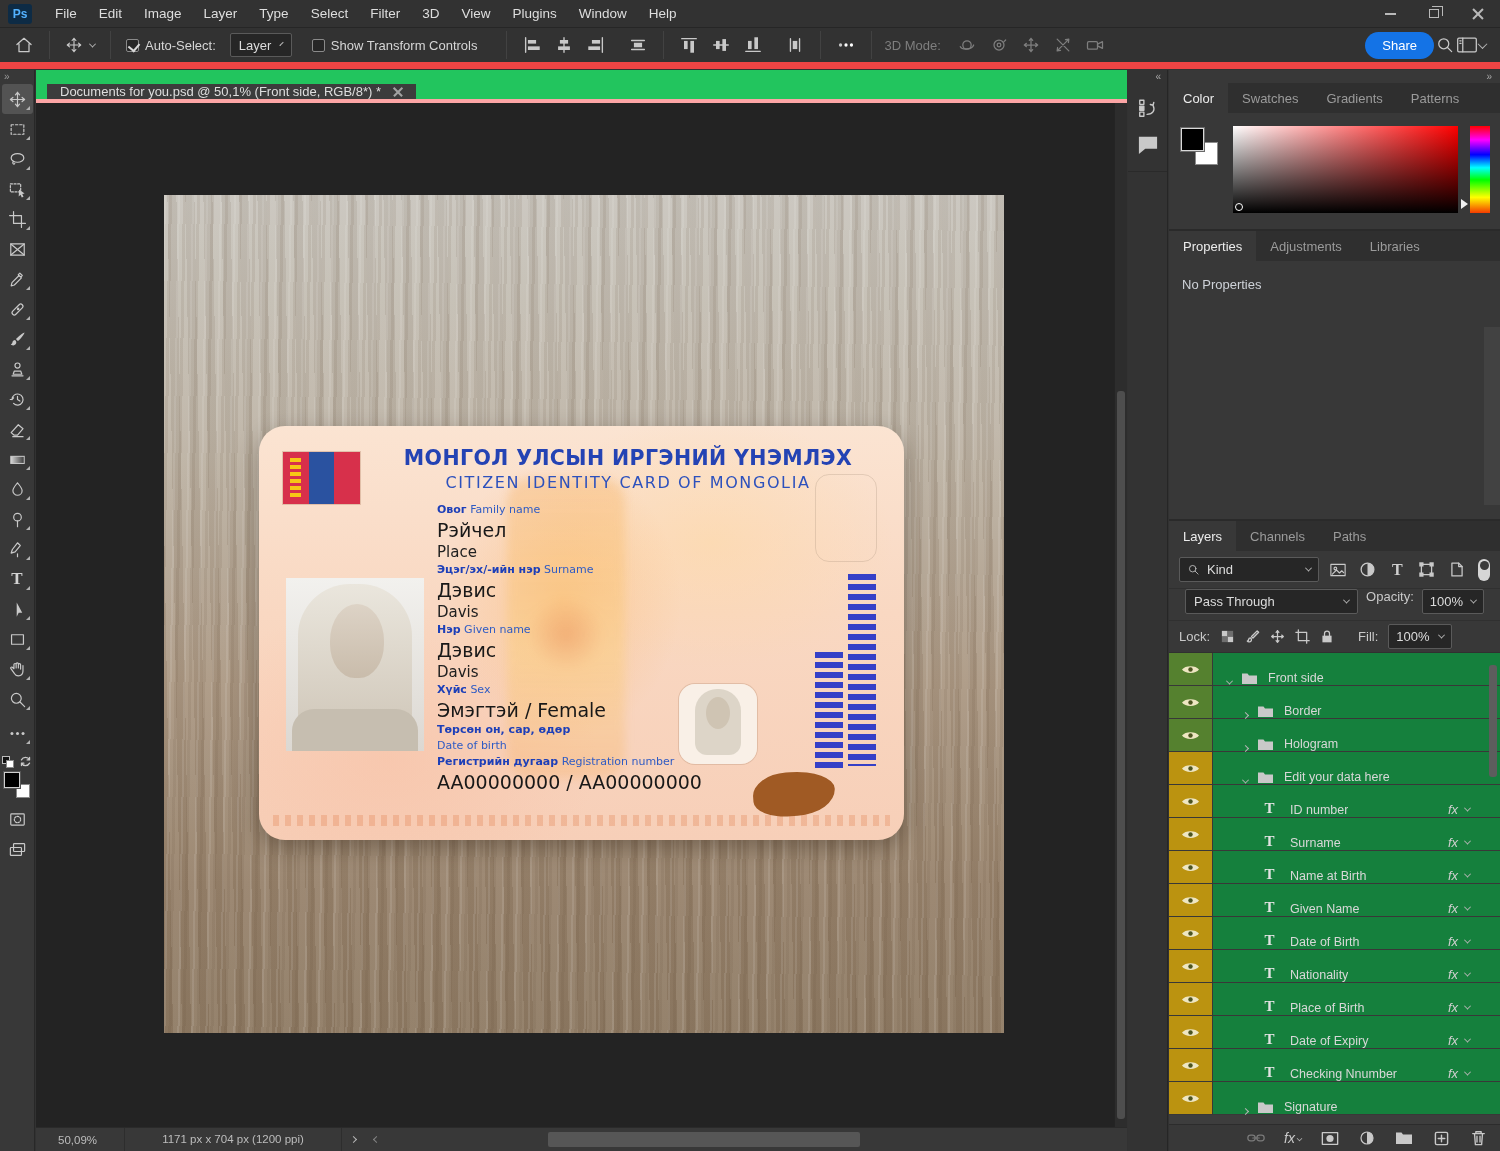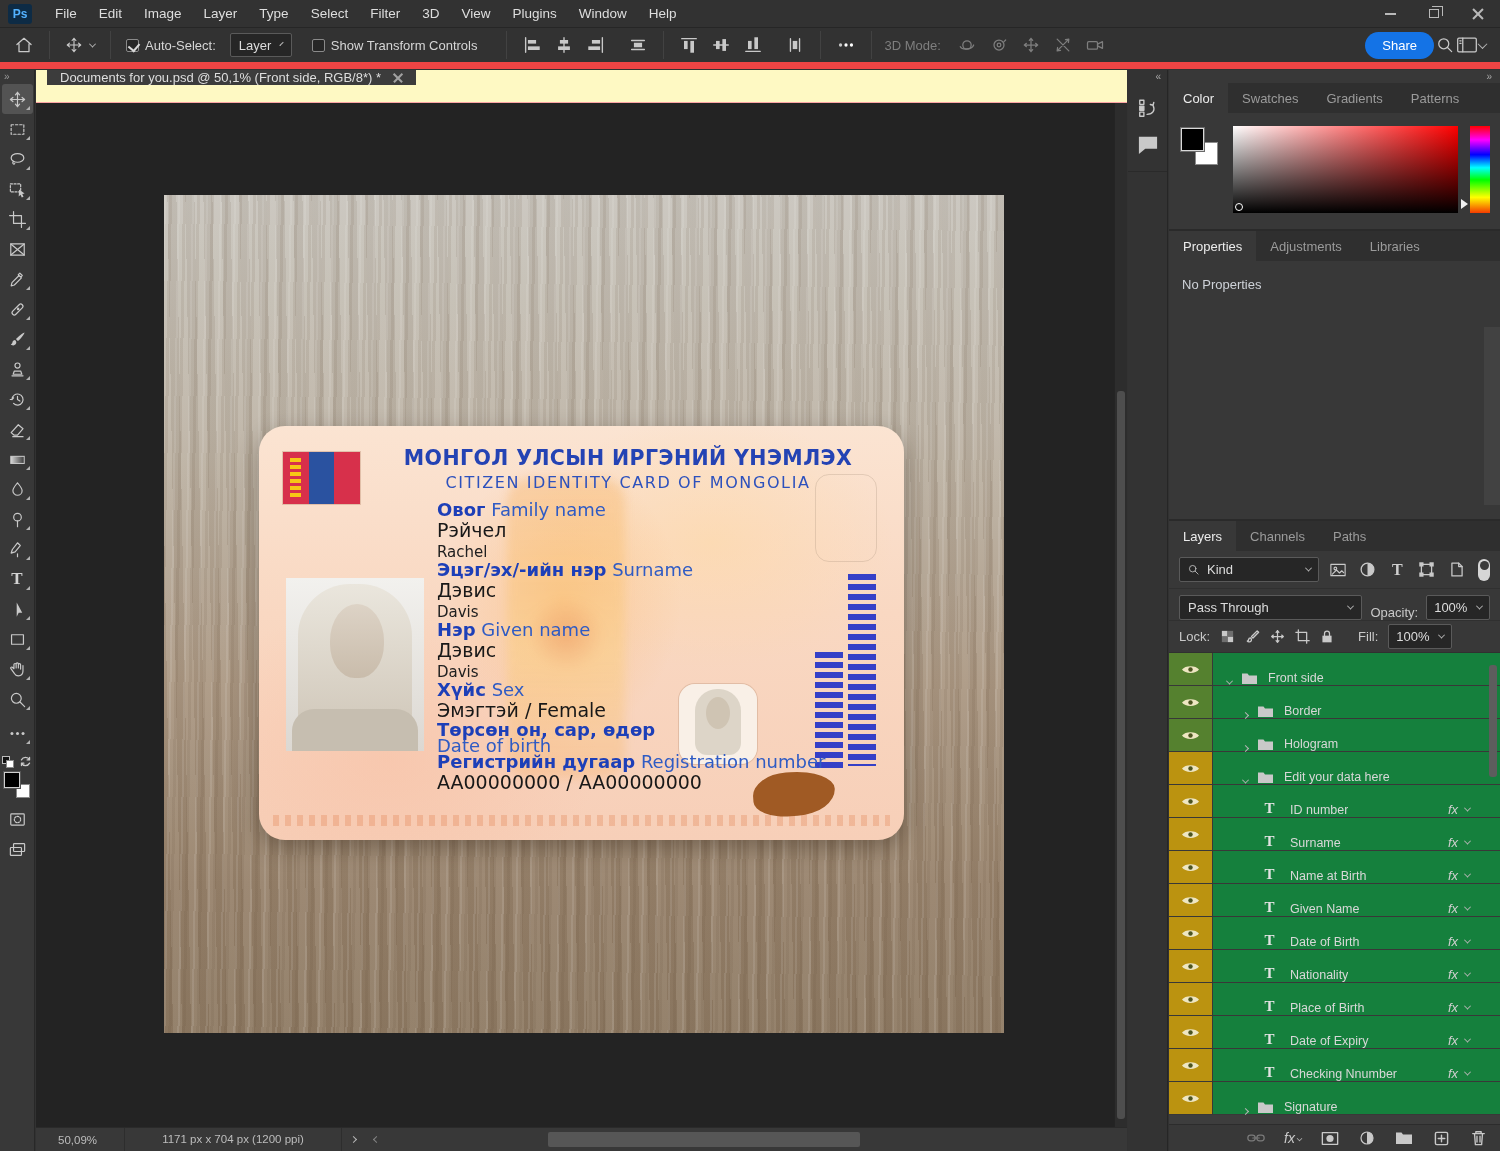--- a/index.html
+++ b/index.html
@@ -49,21 +49,21 @@
 .fgbg{position:relative;width:30px;height:30px;flex:0 0 auto}
 .fgbg .bg{position:absolute;right:2px;bottom:2px;width:14px;height:14px;background:#fff;border:1px solid #888}
 .fgbg .fg{position:absolute;left:2px;top:2px;width:16px;height:16px;background:#000;border:1px solid #cfcfcf;box-shadow:0 0 0 1px #555}
 .swaprow{display:flex;width:30px;justify-content:space-between;align-items:center;flex:0 0 auto;height:18px}
 .miniswatch{position:relative;width:11px;height:11px}
 .miniswatch i{position:absolute;left:0;top:0;width:8px;height:8px;background:#111;border:1px solid #bbb}
 .miniswatch u{position:absolute;right:-1px;bottom:-1px;width:8px;height:8px;background:#fff;border:1px solid #888}
 
 
 .docarea{position:absolute;top:70px;left:36px;width:1091px;bottom:0;display:flex;flex-direction:column;background:#232323;z-index:10}
-.tabbar{height:33px;background:#fef9c3;display:flex;align-items:flex-start;border-bottom:1px solid #fca5a5}
+.tabbar{height:33px;background:#22c55e;display:flex;align-items:flex-end;border-bottom:4px solid #fca5a5}
 .dtab{margin-left:11px;background:#3c3c3c;display:flex;align-items:center;gap:12px;padding:0 13px;font-size:13px;color:#dedede}
 .tclose{position:relative;width:10px;height:10px;opacity:.75}
 .tclose::before,.tclose::after{content:"";position:absolute;left:-1px;top:4px;width:12px;height:1.6px;background:#c5c5c5}
 .tclose::before{transform:rotate(45deg)}.tclose::after{transform:rotate(-45deg)}
 .canvasarea{flex:1;position:relative;overflow:hidden;background:#232323}
 .vscroll{position:absolute;top:0;right:0;bottom:0;width:13px;background:#2d2d2d;border-left:1px solid #242424}
 .vthumb{position:absolute;left:2px;right:2px;top:288px;height:728px;background:#4e4e4e;border-radius:3px}
 .statusbar{height:24px;background:#383838;border-top:1px solid #2a2a2a;display:flex;align-items:center;font-size:11.5px;color:#bdbdbd}
 .sb-zoom{padding-left:22px;width:88px}
 .sb-dims{width:218px;text-align:center;border-left:1px solid #2d2d2d;border-right:1px solid #2d2d2d;height:100%;line-height:23px}
@@ -97,21 +97,21 @@
 .photo .shoulders{position:absolute;bottom:-6px;left:6px;right:6px;height:48px;border-radius:22px 22px 0 0;background:#c6beb0}
 .ghost{position:absolute;left:420px;top:258px;width:78px;height:80px;border-radius:16px;background:rgba(248,242,234,.92);overflow:hidden;box-shadow:0 0 0 1px rgba(160,120,90,.25)}
 .ghost .hair{position:absolute;left:16px;top:5px;width:46px;height:66px;border-radius:22px 22px 12px 12px;background:#ddd5c8}
 .ghost .face{position:absolute;left:27px;top:13px;width:24px;height:32px;border-radius:50%;background:#cfc4b3}
 .fpbox{position:absolute;left:556px;top:48px;width:62px;height:88px;border:1px solid rgba(150,130,110,.4);border-radius:14px;opacity:.6}
 .script{position:absolute;width:28px;background:repeating-linear-gradient(180deg,#2433c8 0 6px, rgba(0,0,0,0) 6px 10px);opacity:.92}
 .script.s1{left:589px;top:148px;height:192px}
 .script.s2{left:556px;top:226px;height:118px}
 .mapblob{position:absolute;left:494px;top:346px;width:82px;height:44px;background:#a05a24;border-radius:46% 58% 52% 48%/55% 48% 62% 42%;transform:rotate(-4deg)}
 .cfields{position:absolute;left:178px;top:76px;width:400px}
-.cflab{font-size:18px;line-height:16px;color:#2f5bc4}
+.cflab{font-size:11px;line-height:16px;color:#2f5bc4}
 .cflab .mn{font-weight:bold;color:#1d3fb8}
 .cfield.stacked .en{display:block}
 .cfv1{font-size:19px;line-height:24px;color:#181818}
 .cfv2{font-size:15px;line-height:20px;color:#202020}
 
 
 .collapsedock{position:absolute;top:70px;left:1128px;width:40px;bottom:0;background:#333;border-right:1px solid #262626;z-index:15}
 .cd-header{height:15px;text-align:right;padding:1px 7px;color:#a8a8a8;font-size:10px;letter-spacing:-1px}
 .cd-icons{display:flex;flex-direction:column;align-items:center;gap:16px;padding:12px 0 16px;border-bottom:1px solid #2a2a2a}
 
@@ -137,21 +137,21 @@
 .props-content{height:258px;position:relative;font-size:13px}
 .noprops{padding:16px 0 0 13px;color:#ced2d8}
 .pscroll{position:absolute;right:0;top:66px;width:16px;height:178px;background:#424242}
 .panel-layers{flex:1;display:flex;flex-direction:column;border-bottom:none;min-height:0}
 .lfilter{height:38px;display:flex;align-items:center;padding:0 10px;gap:9px;border-bottom:1px solid #303030}
 .kindbox{width:148px;height:25px;background:#262626;border:1px solid #5a5a5a;border-radius:2px;display:flex;align-items:center;padding:0 7px;gap:7px;color:#dcdcdc}
 .kindbox .chev{margin-left:auto}
 .lficon{width:22px;height:22px;display:flex;align-items:center;justify-content:center}
 .ltoggle{width:13px;height:22px;border-radius:7px;background:#d6d6d6;position:relative;margin-left:2px}
 .ltoggle::after{content:"";position:absolute;left:2px;top:2px;width:9px;height:9px;border-radius:50%;background:#3a3a3a}
-.lblend{height:32px;display:flex;align-items:flex-end;padding:0 10px;gap:8px;border-bottom:1px solid #303030}
+.lblend{height:32px;display:flex;align-items:flex-start;padding:0 16px;gap:8px;border-bottom:1px solid #303030}
 .blendsel{width:184px;height:25px;background:#262626;border:1px solid #5a5a5a;border-radius:2px;display:flex;align-items:center;padding:0 8px;color:#dcdcdc}
 .blendsel .chev{margin-left:auto}
 .fieldbox{height:25px;background:#262626;border:1px solid #5a5a5a;border-radius:2px;display:flex;align-items:center;padding:0 7px;gap:8px;color:#dcdcdc}
 .llock{height:32px;display:flex;align-items:center;padding:0 10px;gap:10px;border-bottom:1px solid #303030;color:#c9c9c9}
 .llist{flex:1;position:relative;overflow:hidden;background:#3d3d3d}
 .lrow{display:flex;height:33px;border-bottom:1px solid #383838}
 .leye{width:44px;display:flex;align-items:center;justify-content:center;border-right:1px solid #383838}
 .leye.tag-green{background:#55812f}
 .leye.tag-yellow{background:#bb9310}
 .eye path{fill:#eee6c2}.eye circle{fill:#4c5420}
@@ -548,21 +548,21 @@
             <div class="face"></div>
           </div>
         <div class="fpbox"></div>
         <div class="script s1"></div>
         <div class="script s2"></div>
         <div class="mapblob"></div>
         <div class="cfields">
           <div class="cfield">
             <div class="cflab"><span class="mn">Овог</span> <span class="en">Family name</span></div>
             <div class="cfv1">Рэйчел</div>
-            <div class="cfv2">Rachel</div>
+            <div class="cfv2">Place</div>
           </div>
           <div class="cfield">
             <div class="cflab"><span class="mn">Эцэг/эх/-ийн нэр</span> <span class="en">Surname</span></div>
             <div class="cfv1">Дэвис</div>
             <div class="cfv2">Davis</div>
           </div>
           <div class="cfield">
             <div class="cflab"><span class="mn">Нэр</span> <span class="en">Given name</span></div>
             <div class="cfv1">Дэвис</div>
             <div class="cfv2">Davis</div>

